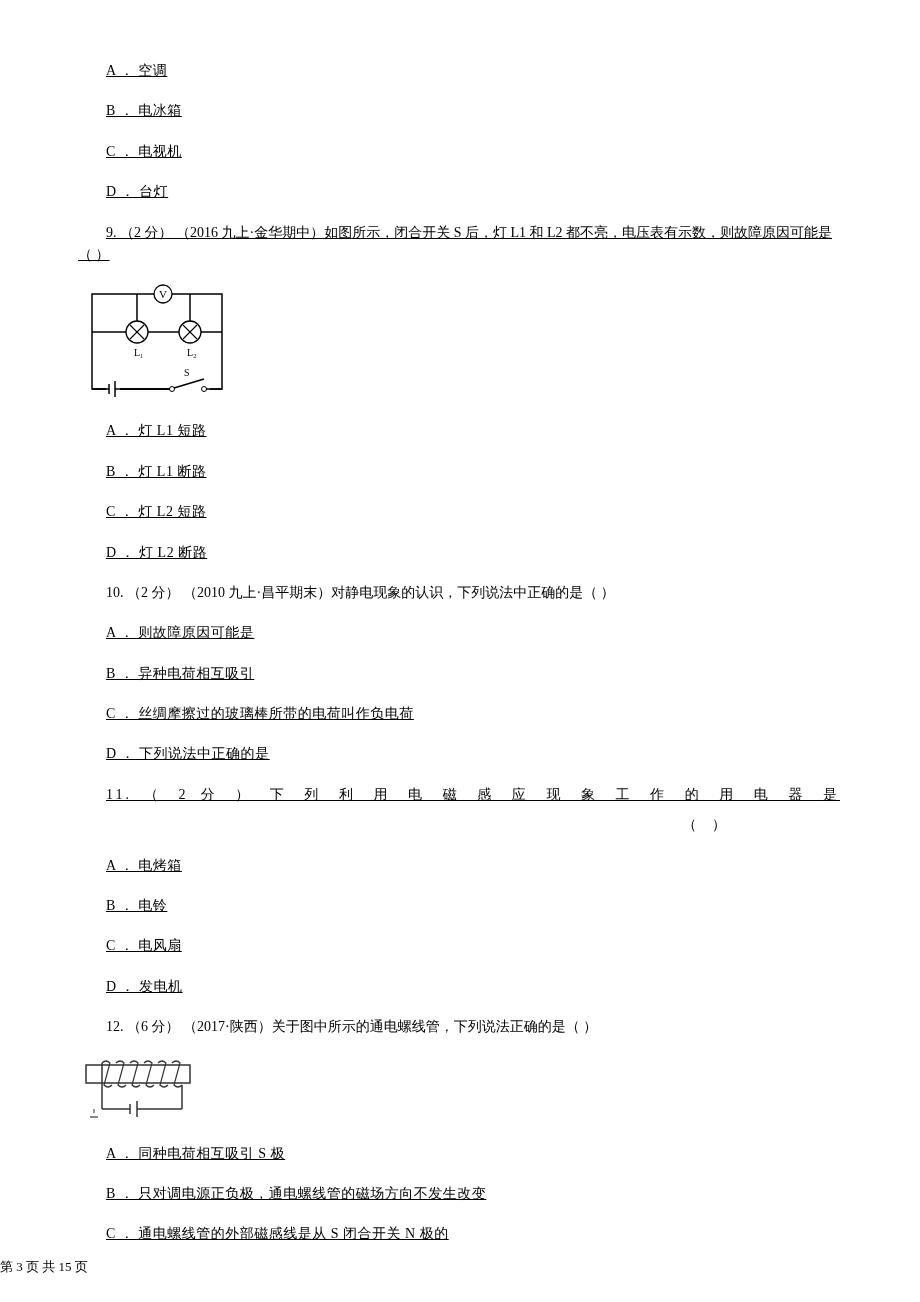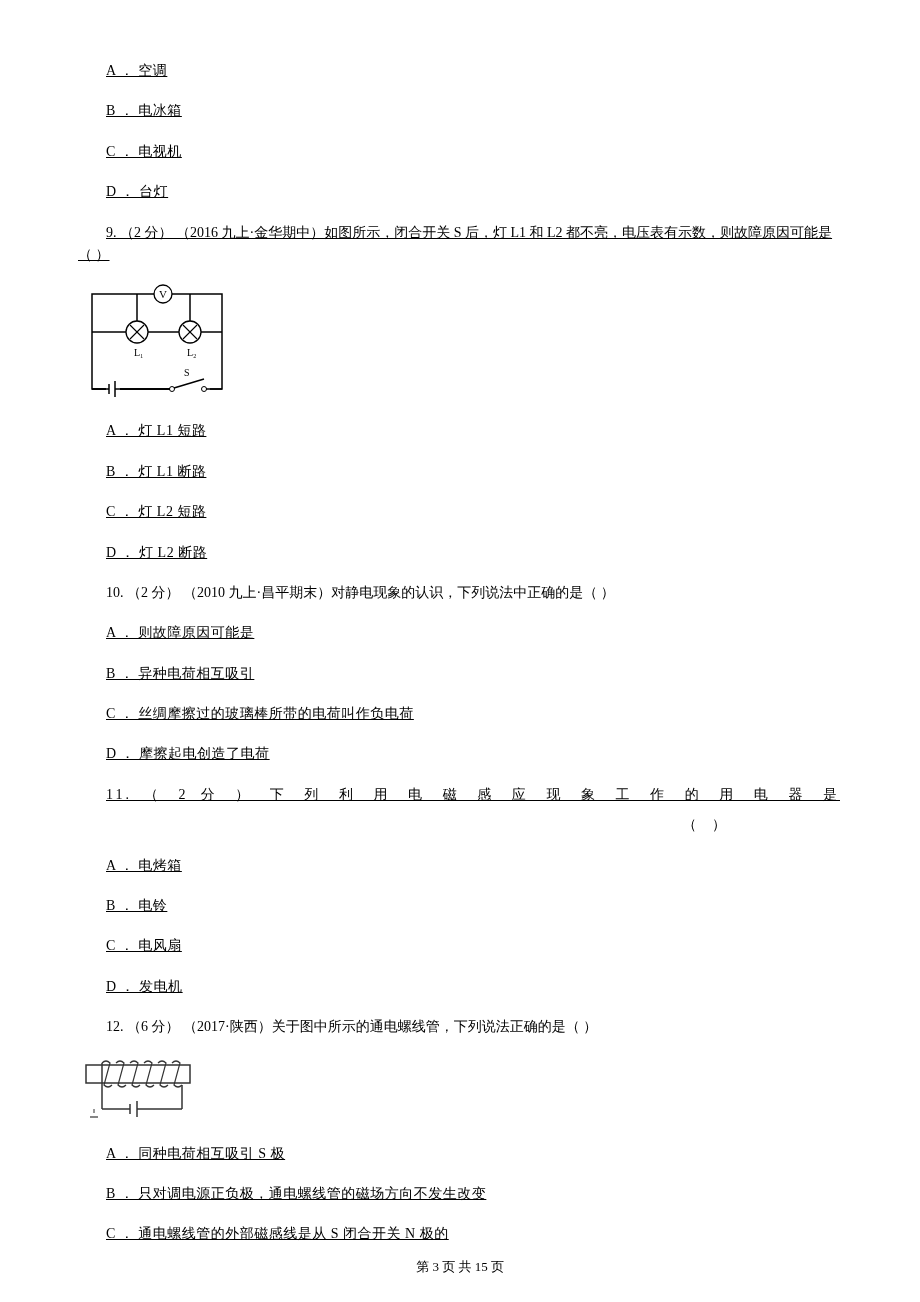--- a/index.html
+++ b/index.html
@@ -16,21 +16,21 @@
     }
     .q-stem { margin-left: 28px; margin-bottom: 18px; }
     .q-stem-wrap { margin-left: 0; margin-bottom: 18px; text-indent: 28px; text-decoration: underline; }
     .opt { margin-left: 28px; margin-bottom: 18px; letter-spacing: 0.5px; text-decoration: underline; }
     .diagram { margin-left: 4px; margin-bottom: 16px; margin-top: 4px; }
     .footer {
       position: absolute;
       bottom: 24px;
       left: 0;
       width: 100%;
-      text-align: center;
+      text-align: left;
       font-size: 13px;
     }
     .q11 {
       margin-left: 28px;
       margin-bottom: 8px;
       text-align: justify;
       text-align-last: justify;
       letter-spacing: 3px;
       padding-right: 2px;
       text-decoration: underline;
@@ -86,21 +86,21 @@
 
 <div class="opt"><span>A ． 灯 L1 短路</span></div>
 <div class="opt"><span>B ． 灯 L1 断路</span></div>
 <div class="opt"><span>C ． 灯 L2 短路</span></div>
 <div class="opt"><span>D ． 灯 L2 断路</span></div>
 
 <div class="q-stem"><span>10.  （2 分） （2010 九上·昌平期末）对静电现象的认识，下列说法中正确的是（     ）</span></div>
 <div class="opt"><span>A ． 则故障原因可能是</span></div>
 <div class="opt"><span>B ． 异种电荷相互吸引</span></div>
 <div class="opt"><span>C ． 丝绸摩擦过的玻璃棒所带的电荷叫作负电荷</span></div>
-<div class="opt"><span>D ． 摩擦起电创造了电荷</span></div>
+<div class="opt"><span>D ． 下列说法中正确的是</span></div>
 
 <div class="q11"><span>11. （ 2 分 ）  下 列 利 用 电 磁 感 应 现 象 工 作 的 用 电 器 是</span></div>
 <div class="q11-tail"><span>（   ）</span></div>
 <div class="opt"><span>A ． 电烤箱</span></div>
 <div class="opt"><span>B ． 电铃</span></div>
 <div class="opt"><span>C ． 电风扇</span></div>
 <div class="opt"><span>D ． 发电机</span></div>
 
 <div class="q-stem"><span>12.  （6 分） （2017·陕西）关于图中所示的通电螺线管，下列说法正确的是（     ）</span></div>
 

